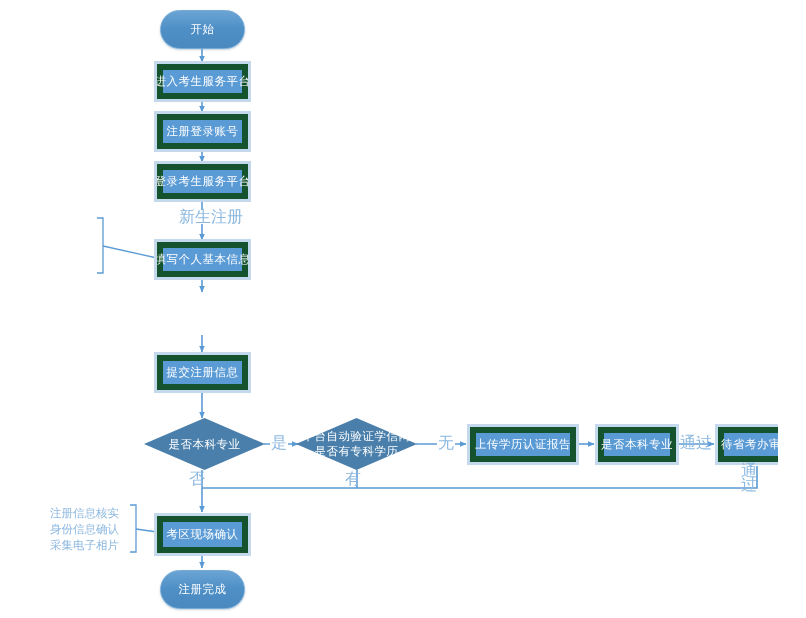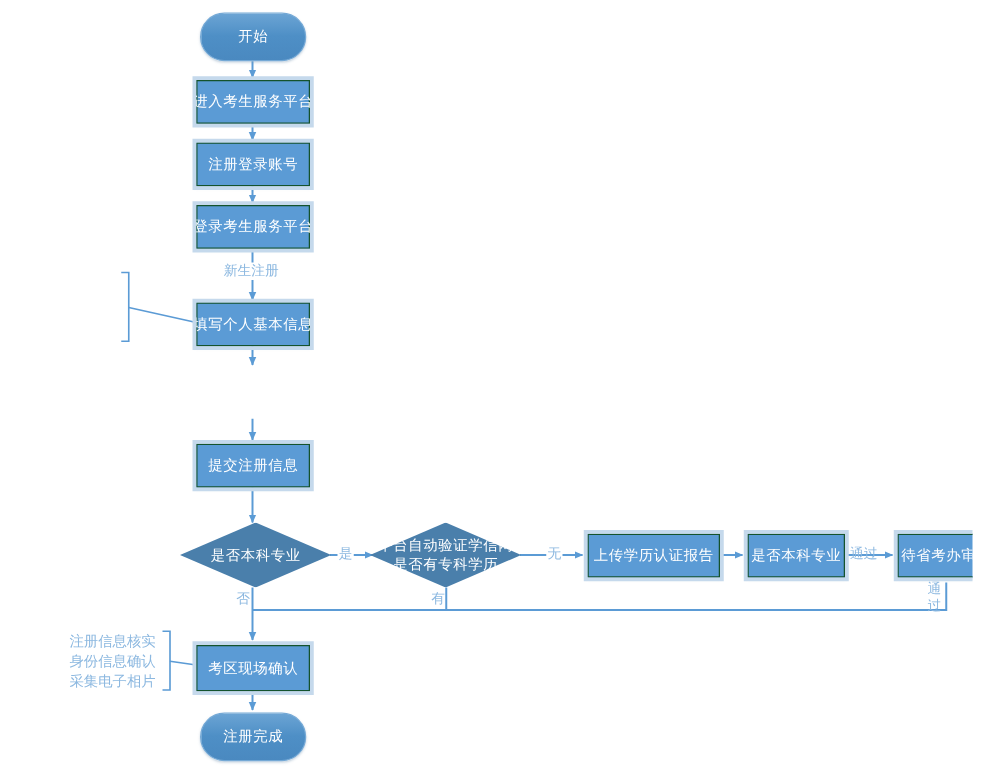--- a/index.html
+++ b/index.html
@@ -43,21 +43,21 @@
 
   .terminator {
     border-radius: 22px;
     background: linear-gradient(180deg, #6ba4d4 0%, #4e8fc6 48%, #4a89c0 100%);
     border: 1px solid #75a9d6;
     box-shadow: 0 1px 2px rgba(120,150,180,0.45);
   }
 
   .process {
     background: #5b9bd5;
-    border: 1px solid #14532d;
+    border: 6px solid #14532d;
     outline: 3px solid #c5d9ec;
     outline-offset: -0px;
     box-shadow: 0 1px 2px rgba(140,165,190,0.5);
   }
 
   .decision {
     background: transparent;
     border: none;
     outline: none;
     box-shadow: none;
@@ -75,21 +75,21 @@
     position: relative;
     z-index: 2;
     width: 130%;
     white-space: normal;
   }
 
   
   .edge-label {
     position: absolute;
     color: #8cb8e0;
-    font-size: 11px;
+    font-size: 16px;
     line-height: 14px;
     white-space: nowrap;
     background: #ffffff;
     padding: 0 1px;
   }
   .edge-label.vert {
     white-space: normal;
     width: 13px;
     text-align: center;
     padding: 1px 0;
@@ -229,17 +229,17 @@
 
   <div class="edge-label" style="left:437px; top:436px;">无</div>
 
   <div class="edge-label nobg" style="left:344px; top:472px;">有</div>
 
   <div class="edge-label nobg" style="left:679px; top:436px;">通过</div>
 
   <div class="edge-label vert nobg" style="left:741px; top:463px;">通过</div>
 
 
-  <div class="annotation" style="left:50px; top:505px; width:80px;text-align:center;">注册信息核实
+  <div class="annotation" style="left:50px; top:505px; width:80px;">注册信息核实
 身份信息确认
 采集电子相片</div>
 
 </div>
 
 </body></html>

